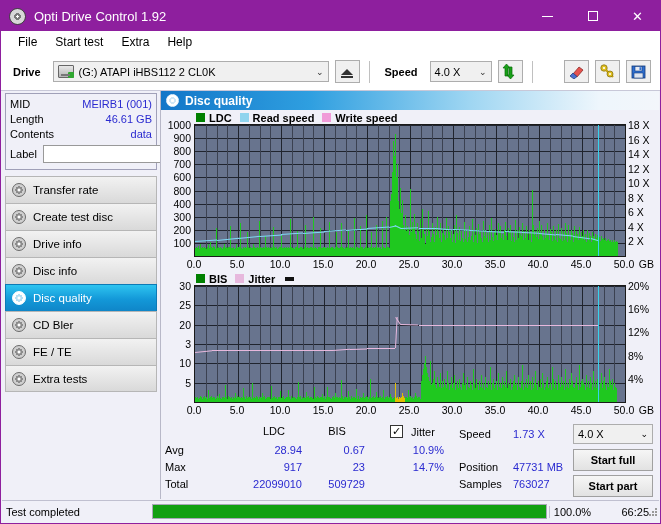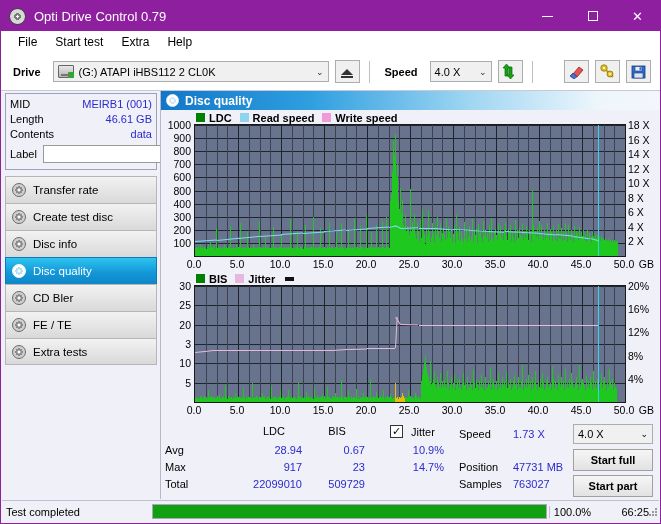--- a/index.html
+++ b/index.html
@@ -326,21 +326,21 @@
   .grip { position:absolute; right: 2px; bottom: 2px; width: 9px; height: 9px; }
   .grip i { position:absolute; width:2px; height:2px; background:#999; }
 </style>
 </head>
 <body>
 
 <div id="app">
 
   <div class="titlebar">
     <div class="app-icon"></div>
-    <div class="title-text">Opti Drive Control 0.79</div>
+    <div class="title-text">Opti Drive Control 1.92</div>
     <div class="winbtns">
       <div class="winbtn">
           <span class="min"></span>
         </div>
       <div class="winbtn">
           <span class="max"></span>
         </div>
       <div class="winbtn">✕</div>
     </div>
   </div>
@@ -430,20 +430,24 @@
       </div>
 
       <div class="navlist">
         <div class="nav-item">
             <span class="nav-glyph"></span>
             <span>Transfer rate</span>
           </div>
         <div class="nav-item">
             <span class="nav-glyph"></span>
             <span>Create test disc</span>
+          </div>
+        <div class="nav-item">
+            <span class="nav-glyph"></span>
+            <span>Drive info</span>
           </div>
         <div class="nav-item">
             <span class="nav-glyph"></span>
             <span>Disc info</span>
           </div>
         <div class="nav-item active">
             <span class="nav-glyph"></span>
             <span>Disc quality</span>
           </div>
         <div class="nav-item">

